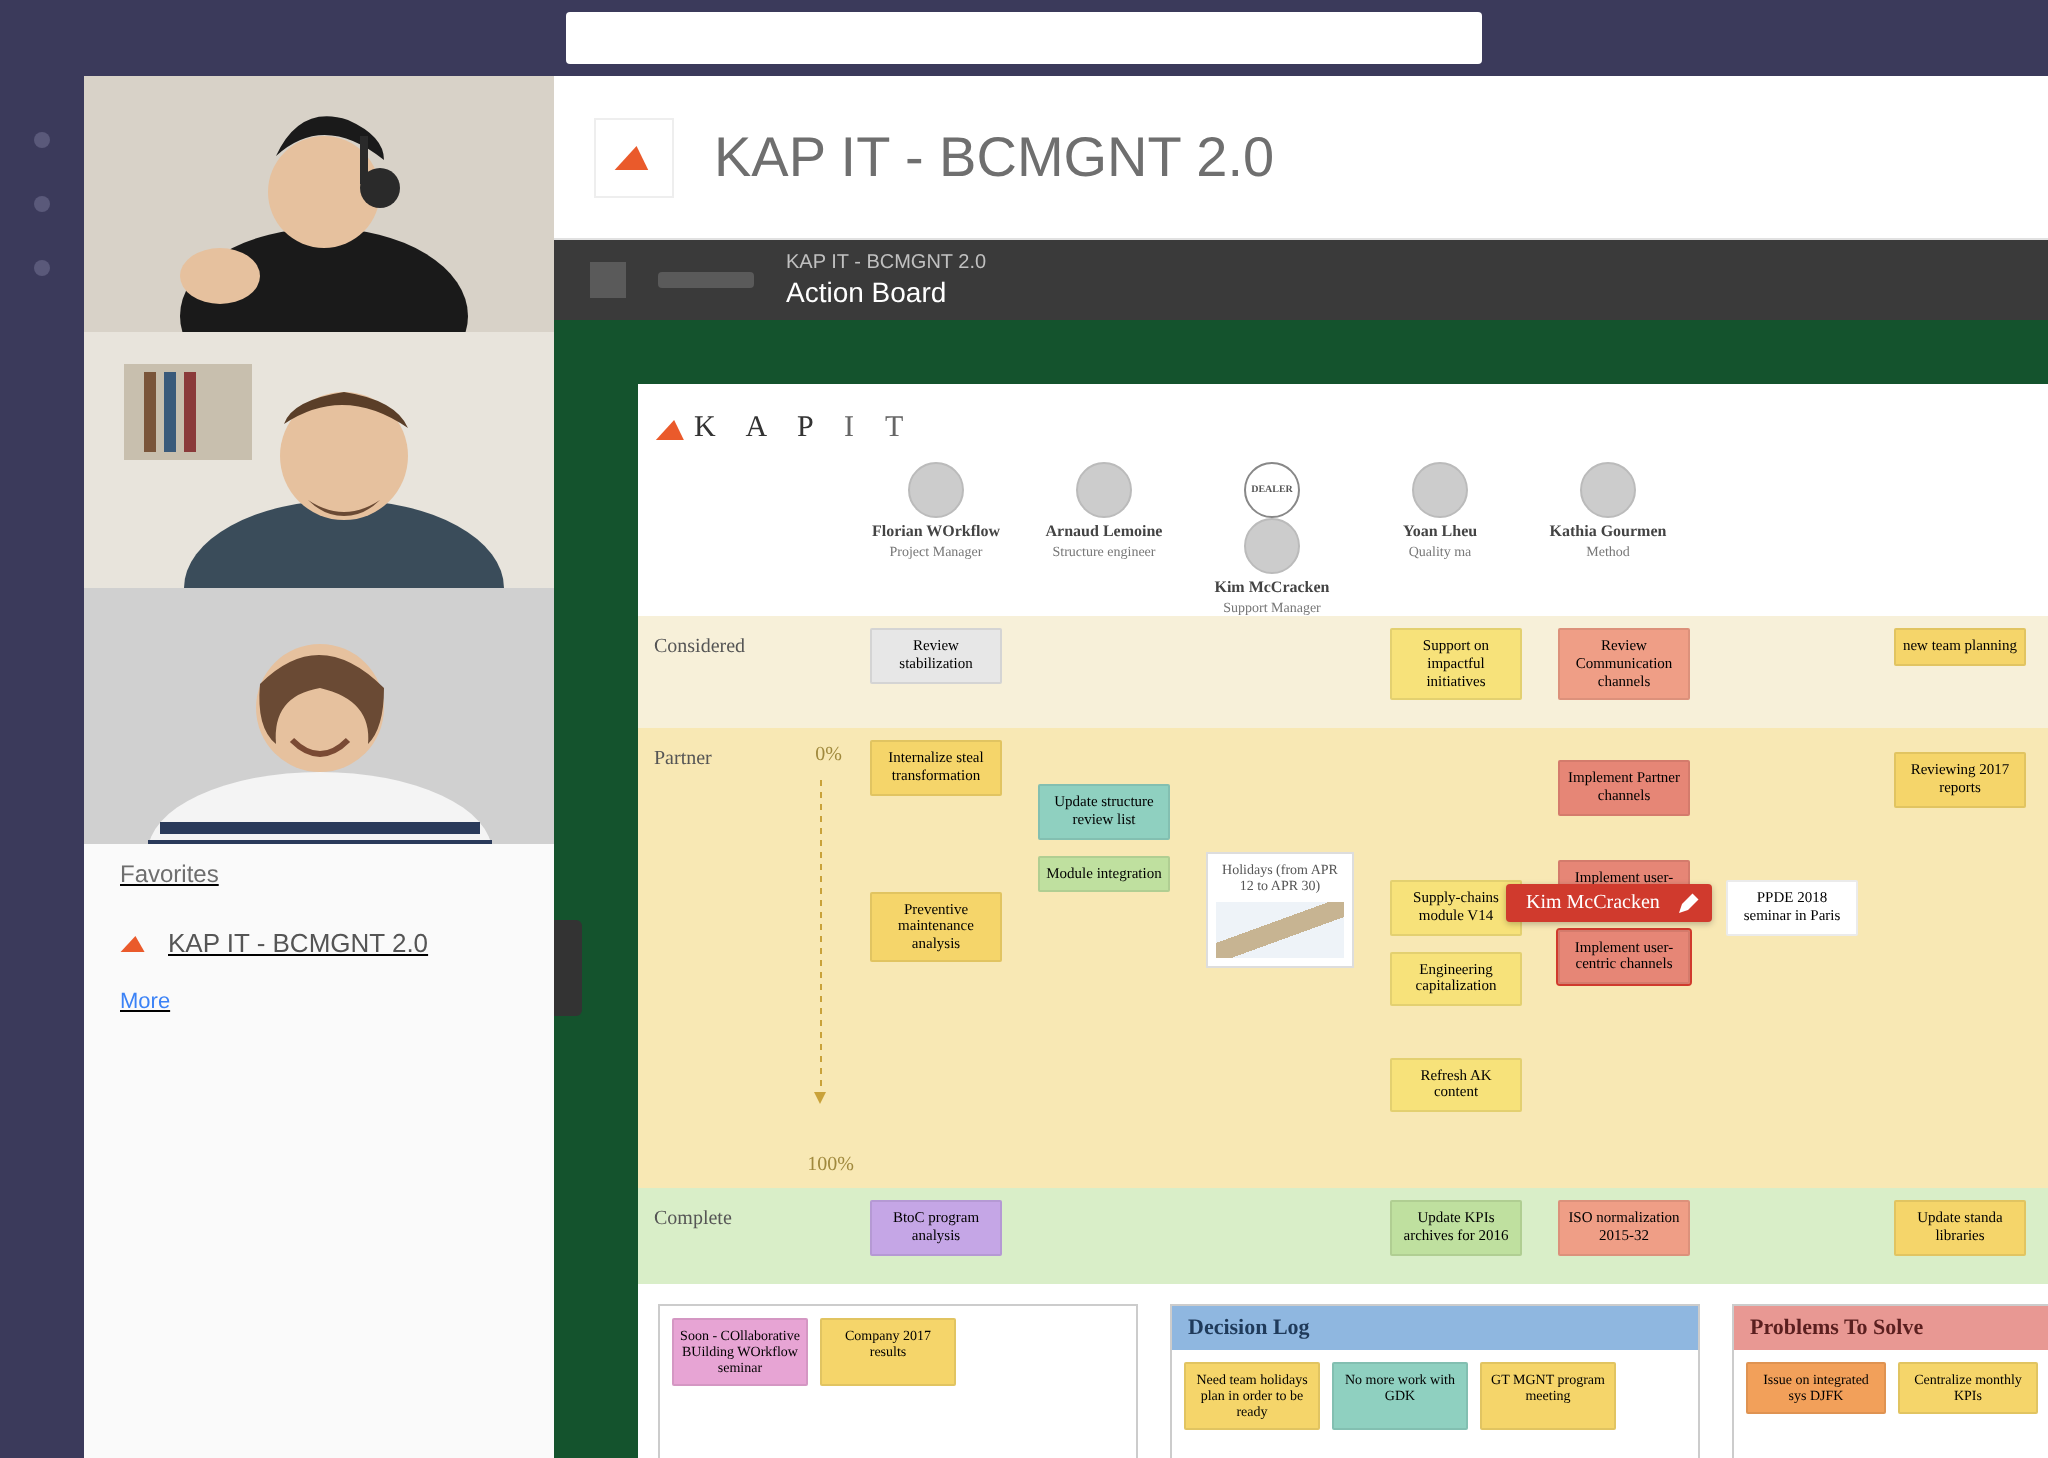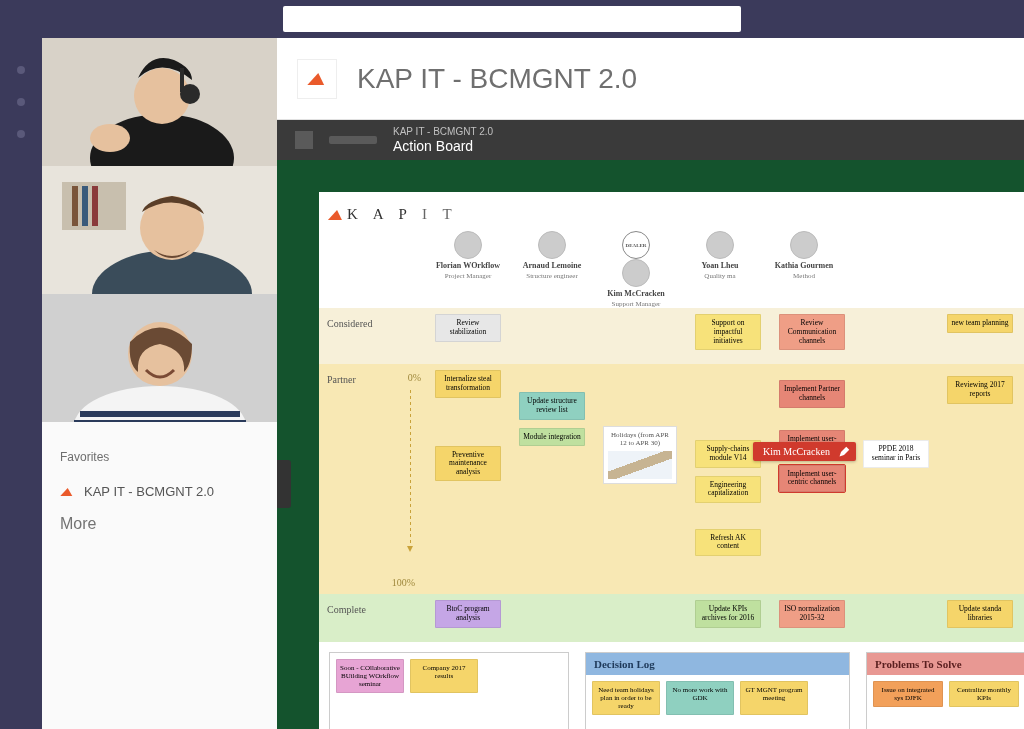--- a/index.html
+++ b/index.html
@@ -5,28 +5,28 @@
   * { box-sizing: border-box; margin: 0; padding: 0; }
   body { font-family: -apple-system, BlinkMacSystemFont, "Segoe UI", Arial, sans-serif; background: #fff; width: 1024px; height: 729px; overflow: hidden; }
   .titlebar { height: 38px; background: #3b3a5b; display: flex; align-items: center; justify-content: center; }
   .titlebar .search { width: 458px; height: 26px; background: #fff; border-radius: 2px; }
   .app { display: flex; height: 691px; }
   .rail { width: 42px; background: #3b3a5b; display: flex; flex-direction: column; align-items: center; padding-top: 28px; gap: 24px; }
   .rail .dot { width: 8px; height: 8px; border-radius: 50%; background: #5a597a; }
   .sidebar { width: 235px; background: #fafafa; display: flex; flex-direction: column; }
   .video-tile { width: 235px; height: 128px; background: #c7c7c7; position: relative; overflow: hidden; }
   .video-tile svg { width: 100%; height: 100%; }
-  .fav-section { padding: 28px 18px 8px 18px; }
+  .fav-section { padding: 8px 18px 8px 18px; text-decoration: underline; }
   .fav-header { font-size: 12px; color: #6e6e6e; margin-bottom: 14px; }
   .fav-item { display: flex; align-items: center; gap: 10px; font-size: 13px; color: #555; padding: 6px 0; cursor: pointer; }
   .fav-icon { width: 14px; height: 14px; display: inline-flex; align-items: center; justify-content: center; }
   .tri { width: 0; height: 0; border-left: 7px solid transparent; border-right: 7px solid transparent; border-bottom: 10px solid #ea5a2b; transform: translateY(-1px) rotate(0deg); }
   .tri.small { border-left-width:6px; border-right-width:6px; border-bottom-width:8px; }
   .circle-multi { width:14px; height:14px; border-radius:50%; background: conic-gradient(#e04a3f 0 60deg,#f3b42a 60deg 120deg,#57b257 120deg 180deg,#3f9de0 180deg 240deg,#7a53c9 240deg 300deg,#d84fa1 300deg 360deg); }
-  .more-link { font-size: 16px; color: #737373; padding-top: 10px; cursor: pointer; }
+  .more-link { font-size: 11px; color: #3b82f6; padding-top: 10px; cursor: pointer; }
 
   .main { flex: 1; display: flex; flex-direction: column; background: #eeeeee; overflow: hidden; }
   .tab-strip { height: 82px; background: #fff; display: flex; align-items: center; padding: 0 20px; gap: 20px; border-bottom: 1px solid #e1e1e1; }
   .tab-logo { width: 40px; height: 40px; background: #fff; display:flex; align-items:center; justify-content:center; border:1px solid #eee; }
   .tab-title { font-size: 28px; color: #6f6f6f; font-weight: 400; }
 
   .board-wrap { flex:1; overflow:hidden; position:relative; }
   .board-header { height: 40px; background: #3a3a3a; color:#fff; display:flex; align-items:center; padding-left:18px; gap:16px; }
   .bh-square { width:18px; height:18px; background:#5a5a5a; }
   .bh-bar { width:48px; height:8px; background:#5a5a5a; border-radius:2px; }
@@ -237,21 +237,21 @@
             </div>
           </div>
 
           <div class="swim lane-current">
             <div class="swim-label">
               <span>Partner</span>
               <div style="position:absolute; right:14px; top:8px" class="pct">0%</div>
               <div style="position:absolute; right:24px; top:22px;">
                   <div class="arrow-down"></div>
                 </div>
-              <div style="position:absolute; right:20px; bottom:6px" class="pct">100%</div>
+              <div style="position:absolute; right:8px; bottom:6px" class="pct">100%</div>
             </div>
             <div class="swim-cols" style="min-height:230px; align-items:flex-start;">
               <div class="col">
                 <div class="note n-oyellow">Internalize steal transformation</div>
                 <div style="height:40px"></div>
                 <div class="note n-oyellow">Preventive maintenance analysis</div>
               </div>
               <div class="col">
                 <div style="height:22px"></div>
                 <div class="note n-teal">Update structure review list</div>

